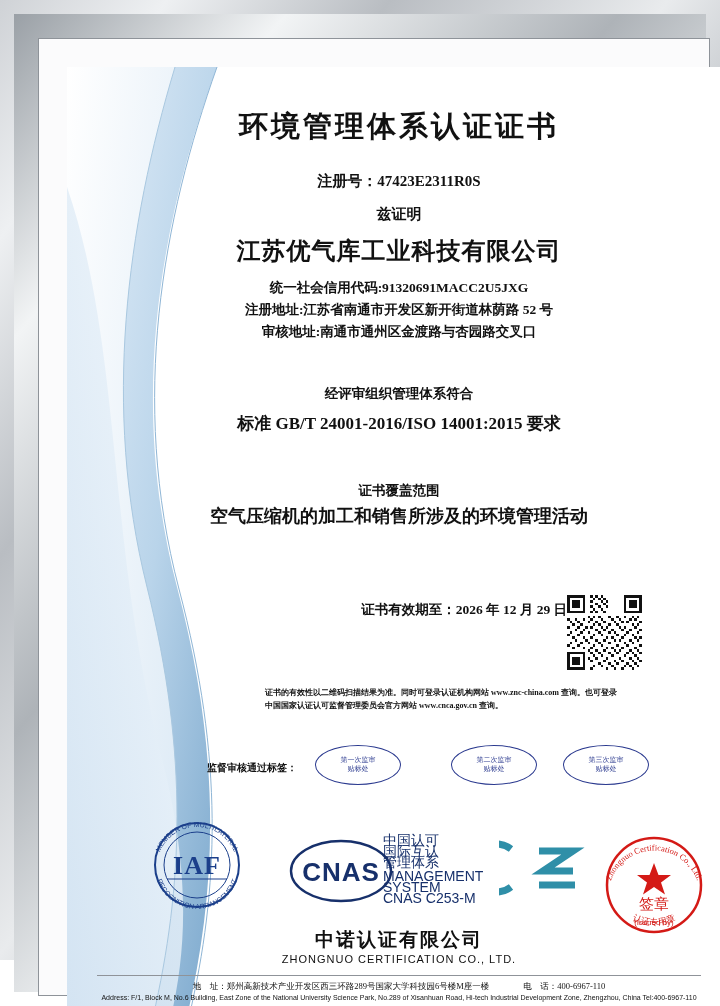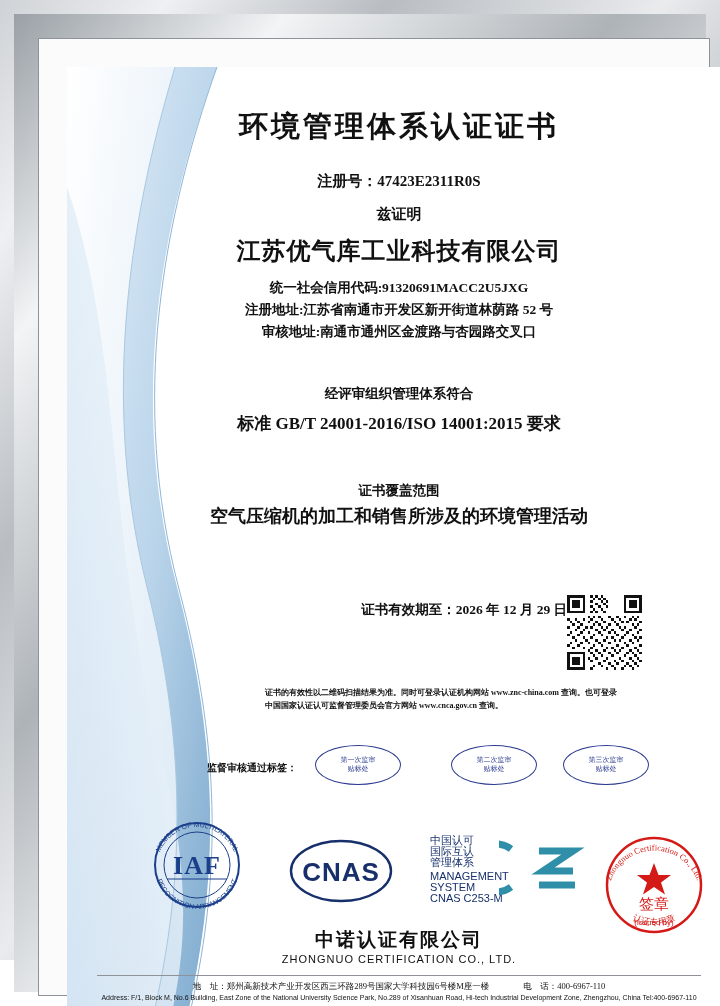--- a/index.html
+++ b/index.html
@@ -103,21 +103,21 @@
   }
   .ellipse span{
     font-family:"Liberation Serif", serif;font-size:7px;color:#2b3a8f;line-height:9px;
   }
   
   .logos{position:absolute;left:0;top:748px;width:664px;height:110px;}
   .iaf{position:absolute;left:80px;top:4px;width:100px;height:92px;}
   .cnas{position:absolute;left:222px;top:22px;width:180px;height:70px;}
   .cnas-txt{
     position:absolute;left:316px;top:20px;width:110px;
-    font-family:"Liberation Sans", sans-serif;font-size:11px;color:#17306b;line-height:11px;margin-left:47px;
+    font-family:"Liberation Sans", sans-serif;font-size:14px;color:#17306b;line-height:11px;
   }
   .zn-logo{position:absolute;left:432px;top:22px;width:90px;height:62px;}
   .seal{position:absolute;left:528px;top:10px;width:118px;height:118px;}
   .footer-cn{
     position:absolute;left:0;top:860px;width:664px;text-align:center;
     font-family:"Liberation Serif", serif;font-weight:bold;font-size:19px;letter-spacing:2px;color:#111;
   }
   .footer-en{
     position:absolute;left:0;top:886px;width:664px;text-align:center;
     font-family:"Liberation Sans", sans-serif;font-size:11px;letter-spacing:1px;color:#111;

